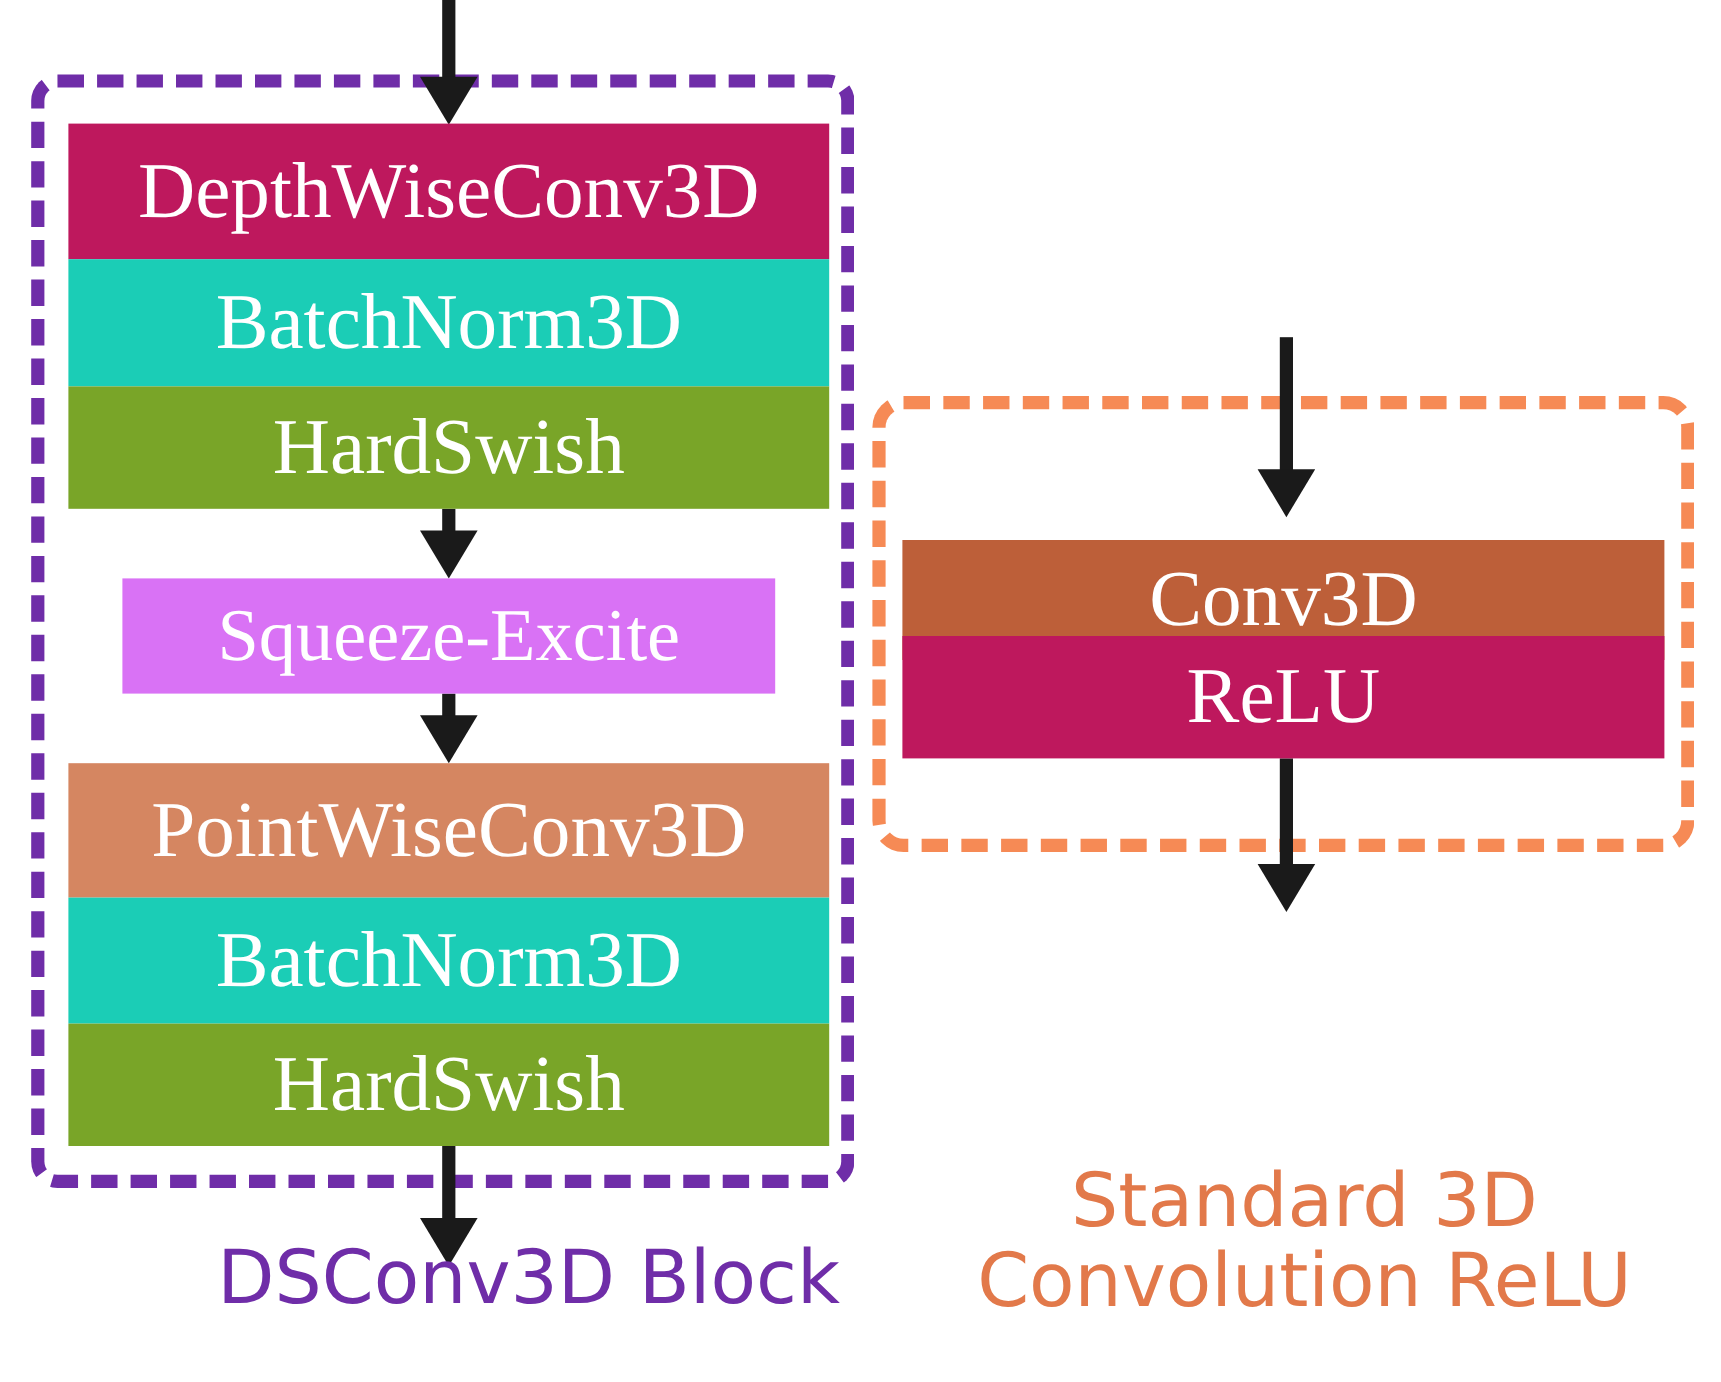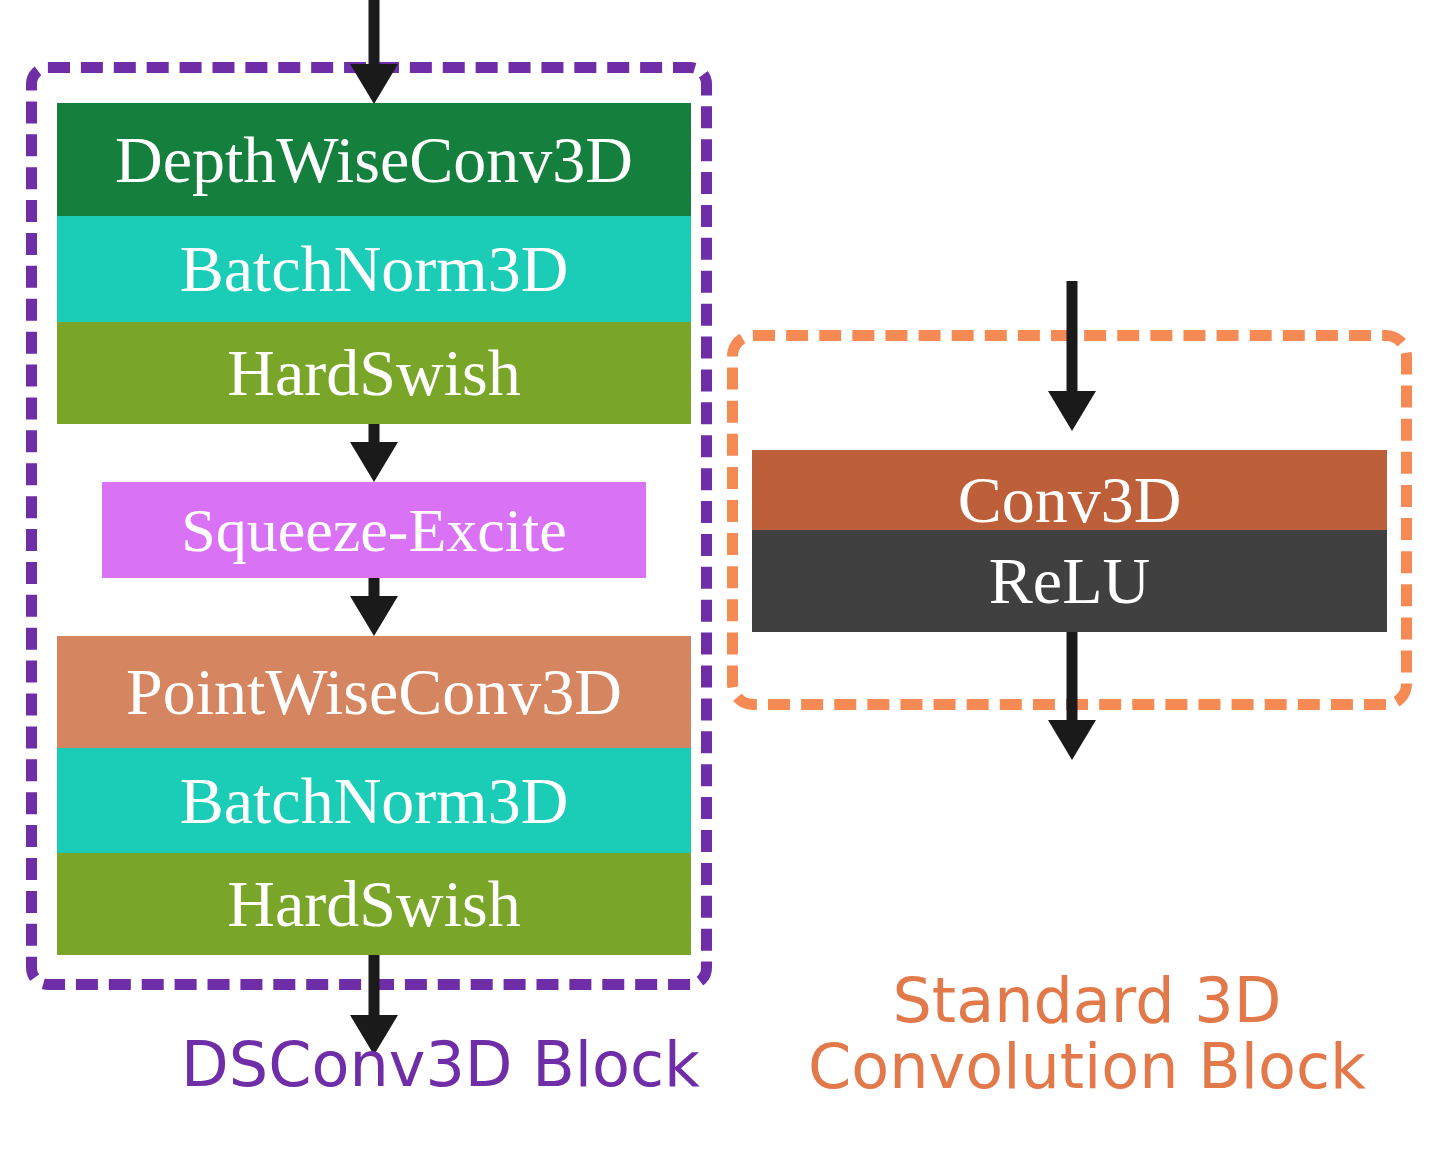--- a/index.html
+++ b/index.html
@@ -51,21 +51,21 @@
     letter-spacing: 0px;
   }
   .layer-label {
     display: block;
     line-height: 1;
   }
 
   
   #box-depthwise-conv3d {
     left: 57px; top: 103px; width: 634px; height: 113px;
-    background: #15803d;
+    background: #be185d;
     font-size: 66px;
   }
   #box-batchnorm3d-1 {
     left: 57px; top: 216px; width: 634px; height: 106px;
     background: #1bcdb6;
     font-size: 66px;
   }
   #box-hardswish-1 {
     left: 57px; top: 322px; width: 634px; height: 102px;
     background: #79a528;
@@ -98,21 +98,21 @@
   }
 
   
   #box-conv3d {
     left: 752px; top: 450px; width: 635px; height: 100px;
     background: #bd5f39;
     font-size: 66px;
   }
   #box-relu {
     left: 752px; top: 530px; width: 635px; height: 102px;
-    background: #404040;
+    background: #be185d;
     font-size: 66px;
   }
 
   
   .arrow {
     position: absolute;
   }
   .arrow .shaft {
     position: absolute;
     left: 50%;
@@ -247,15 +247,15 @@
     <span class="layer-label">Conv3D</span>
   </div>
 
   <div class="layer-box" id="box-relu">
     <span class="layer-label">ReLU</span>
   </div>
 
   <div class="caption" id="caption-dsconv">DSConv3D Block</div>
 
   <div class="caption" id="caption-standard">Standard 3D
-Convolution Block</div>
+Convolution ReLU</div>
 
 </div>
 
 </body></html>

